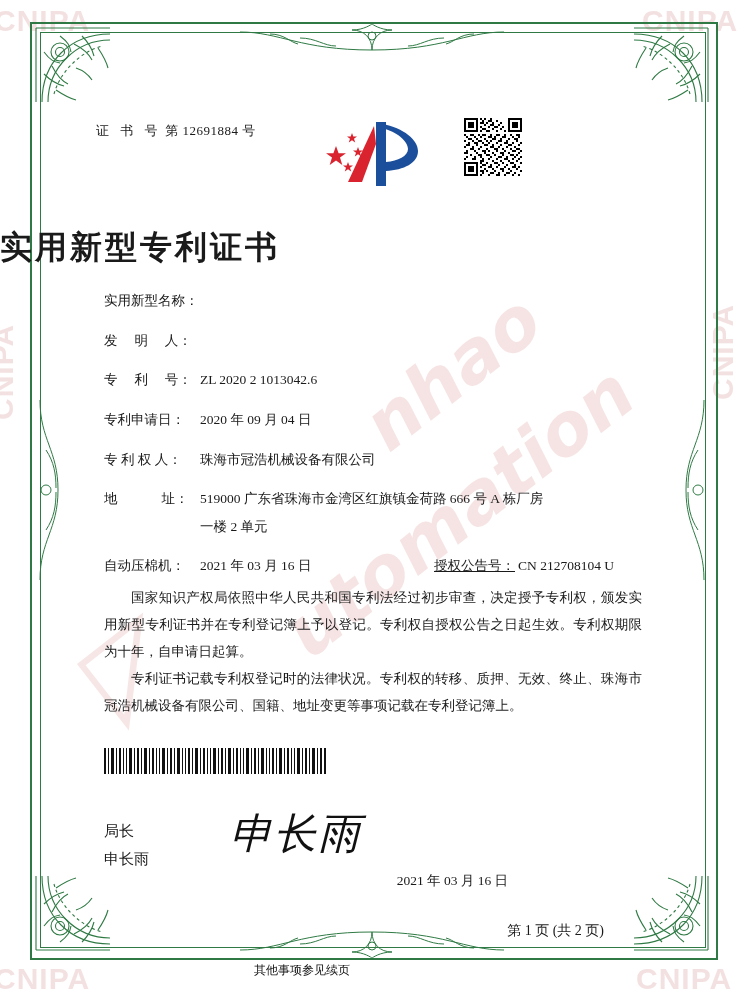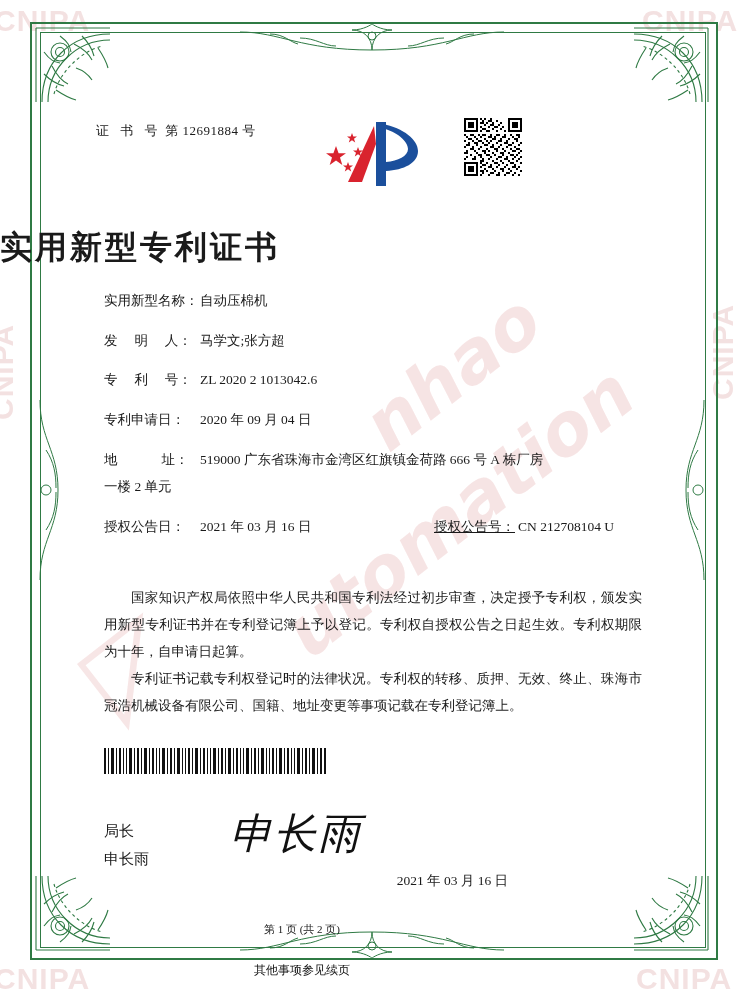--- a/index.html
+++ b/index.html
@@ -155,20 +155,21 @@
   .field .v {
     flex: 1 1 auto;
   }
 
   .row2col { display: flex; }
   .row2col .col-a { width: 330px; flex: 0 0 330px; display: flex; }
   .row2col .col-b { display: flex; }
   .row2col .col-b .k { width: 84px; flex: 0 0 84px; text-decoration: underline; }
 
   .addr-line2 {
+    margin-left: 96px;
   }
 
   .body-text {
     position: absolute;
     left: 104px;
     top: 584px;
     width: 538px;
     font-size: 13.5px;
     line-height: 2.0;
     text-align: justify;
@@ -203,22 +204,22 @@
   .date-right {
     position: absolute;
     right: 96px;
     top: 872px;
     font-size: 13.5px;
   }
   .page-no {
     position: absolute;
     left: 0; right: 0;
     top: 922px;
-    text-align: center;
-    font-size: 11px;
+    text-align: right;
+    font-size: 14px;
   }
   .footnote {
     position: absolute;
     left: 0; right: 0;
     top: 962px;
     text-align: center;
     font-size: 12px;
     color: #111;
   }
 </style>
@@ -583,48 +584,50 @@
       </g>
     </svg>
   </div>
 
   <div class="title">实用新型专利证书</div>
 
   <div class="fields">
 
     <div class="field">
       <div class="k">实用新型名称：</div>
-      <div class="v">自动压棉机</div>
     </div>
 
     <div class="field">
       <div class="k">发　 明　 人：</div>
-      <div class="v">马学文;张方超</div>
     </div>
 
     <div class="field">
       <div class="k">专　 利　 号：</div>
       <div class="v">ZL 2020 2 1013042.6</div>
     </div>
 
     <div class="field">
       <div class="k">专利申请日：</div>
       <div class="v">2020 年 09 月 04 日</div>
     </div>
 
+    <div class="field">
+      <div class="k">专 利 权 人：</div>
+      <div class="v">珠海市冠浩机械设备有限公司</div>
+    </div>
 
     <div class="field">
       <div class="k">地　　　 址：</div>
       <div class="v">519000  广东省珠海市金湾区红旗镇金荷路 666 号 A 栋厂房</div>
     </div>
     <div class="addr-line2" style="margin-top:-12px; margin-bottom:14px;">一楼 2 单元</div>
 
     <div class="field row2col">
       <div class="col-a">
-        <div class="k">授权公告日：</div>
+        <div class="k">自动压棉机：</div>
         <div class="v">2021 年 03 月 16 日</div>
       </div>
       <div class="col-b">
         <div class="k">授权公告号：</div>
         <div class="v">CN 212708104 U</div>
       </div>
     </div>
 
   </div>
 

